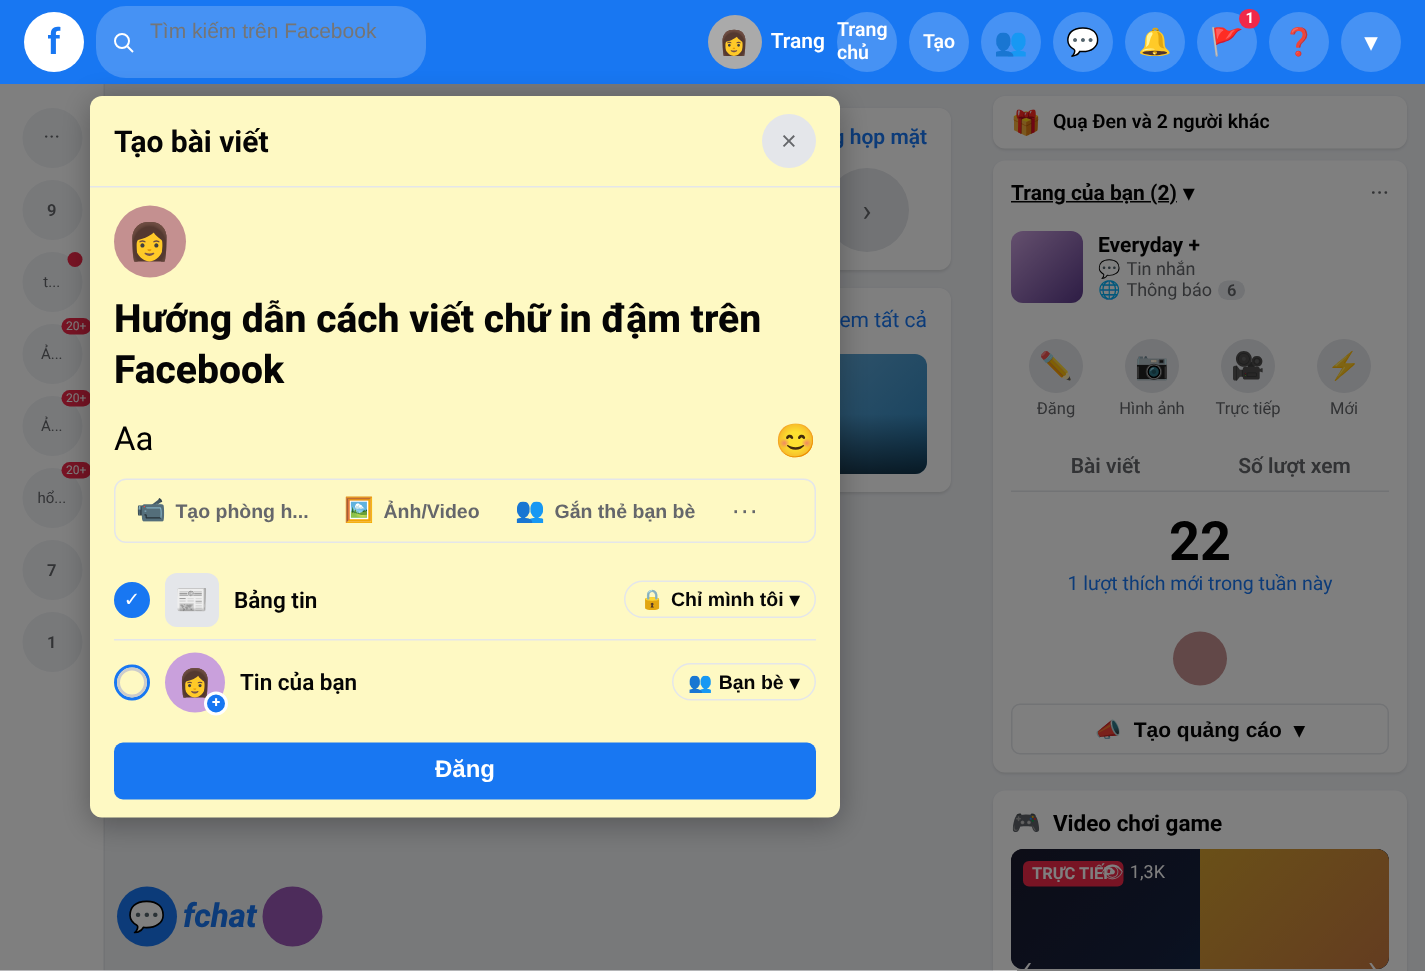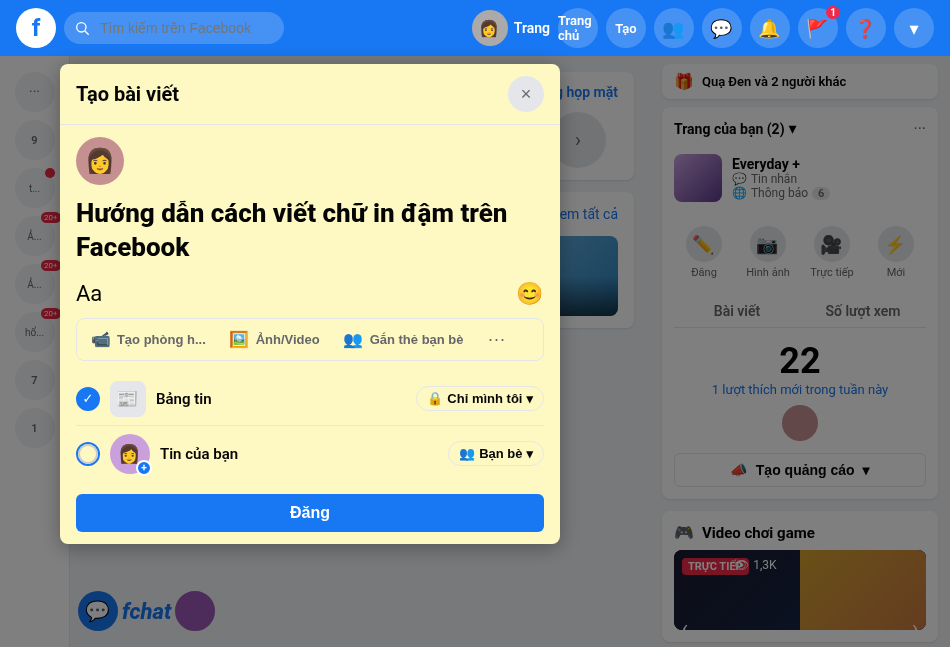--- a/index.html
+++ b/index.html
@@ -11,21 +11,21 @@
       height: 56px;
       display: flex;
       align-items: center;
       justify-content: space-between;
       padding: 0 16px;
       position: relative;
       z-index: 10;
     }
     .nav-left { display: flex; align-items: center; gap: 8px; }
     .fb-logo { width: 40px; height: 40px; background: white; border-radius: 50%; display: flex; align-items: center; justify-content: center; font-size: 24px; font-weight: bold; color: #1877f2; }
-    .nav-search { background: rgba(255,255,255,0.2); border: none; border-radius: 20px; padding: 8px 16px 8px 36px; color: white; width: 220px; outline: none; font-size: 14px; position: relative; }
+    .nav-search { background: rgba(255,255,255,0.2); border: none; border-radius: 20px; padding: 8px 16px 24px 36px; color: white; width: 220px; outline: none; font-size: 14px; position: relative; }
     .search-wrap { position: relative; display: flex; align-items: center; }
     .search-wrap svg { position: absolute; left: 10px; color: white; }
     .nav-right { display: flex; align-items: center; gap: 8px; }
 
     .nav-icon-btn {
       width: 40px; height: 40px; background: rgba(255,255,255,0.2); border-radius: 50%;
       display: flex; align-items: center; justify-content: center; cursor: pointer;
       color: white; font-size: 18px; position: relative;
     }
     .nav-icon-btn .badge {
@@ -242,21 +242,21 @@
     .page-actions-grid { display: grid; grid-template-columns: 1fr 1fr 1fr 1fr; gap: 4px; padding: 8px 0; }
     .page-action-btn { display: flex; flex-direction: column; align-items: center; gap: 4px; cursor: pointer; padding: 8px 4px; border-radius: 8px; }
     .page-action-icon { width: 36px; height: 36px; border-radius: 50%; background: #e4e6ea; display: flex; align-items: center; justify-content: center; font-size: 18px; }
     .page-action-label { font-size: 11px; color: #65676b; text-align: center; }
 
     .stats-tabs { display: flex; border-bottom: 1px solid #e4e6ea; margin-bottom: 12px; }
     .stats-tab { flex: 1; text-align: center; padding: 8px; font-size: 14px; font-weight: 600; cursor: pointer; color: #65676b; }
     .stats-tab.active { color: #1877f2; border-bottom: 3px solid #1877f2; }
 
     .stats-number { font-size: 36px; font-weight: 700; color: #050505; text-align: center; }
-    .stats-sub { font-size: 13px; color: #1877f2; text-align: center; margin-bottom: 8px; }
+    .stats-sub { font-size: 13px; color: #1877f2; text-align: center; margin-bottom: 24px; }
     .stats-avatar-row { display: flex; justify-content: center; gap: 8px; }
     .stats-avatar { width: 36px; height: 36px; border-radius: 50%; background: #ccc; }
 
     .advertise-btn {
       width: 100%; border: 1px solid #e4e6ea; border-radius: 6px;
       padding: 8px; display: flex; align-items: center; justify-content: center;
       gap: 8px; cursor: pointer; background: white; font-size: 14px; font-weight: 600; color: #050505;
     }
 
     .video-section { background: white; border-radius: 8px; padding: 12px; box-shadow: 0 1px 2px rgba(0,0,0,0.1); }
@@ -414,21 +414,21 @@
   <div class="right-sidebar">
 
     <div style="background:white;border-radius:8px;padding:8px 12px;margin-bottom:8px;display:flex;align-items:center;gap:8px;box-shadow:0 1px 2px rgba(0,0,0,0.1);">
       <span>🎁</span>
       <span style="font-size:13px;font-weight:600;">Quạ Đen và 2 người khác</span>
     </div>
 
     <div class="right-section">
       <div class="right-section-header">
         <div style="display:flex;align-items:center;gap:4px;">
-          <span style="font-size:14px;font-weight:700;color:#050505;">Trang của bạn (2)</span>
+          <span style="font-size:14px;font-weight:700;color:#050505;text-decoration:underline;">Trang của bạn (2)</span>
           <span>▾</span>
         </div>
         <div class="right-more-btn">···</div>
       </div>
 
       <div class="page-item">
         <div class="page-avatar" style="background:linear-gradient(135deg,#c9a0dc,#5b3a8a);"></div>
         <div class="page-info">
           <div class="page-name">Everyday +</div>
           <div class="page-meta">

